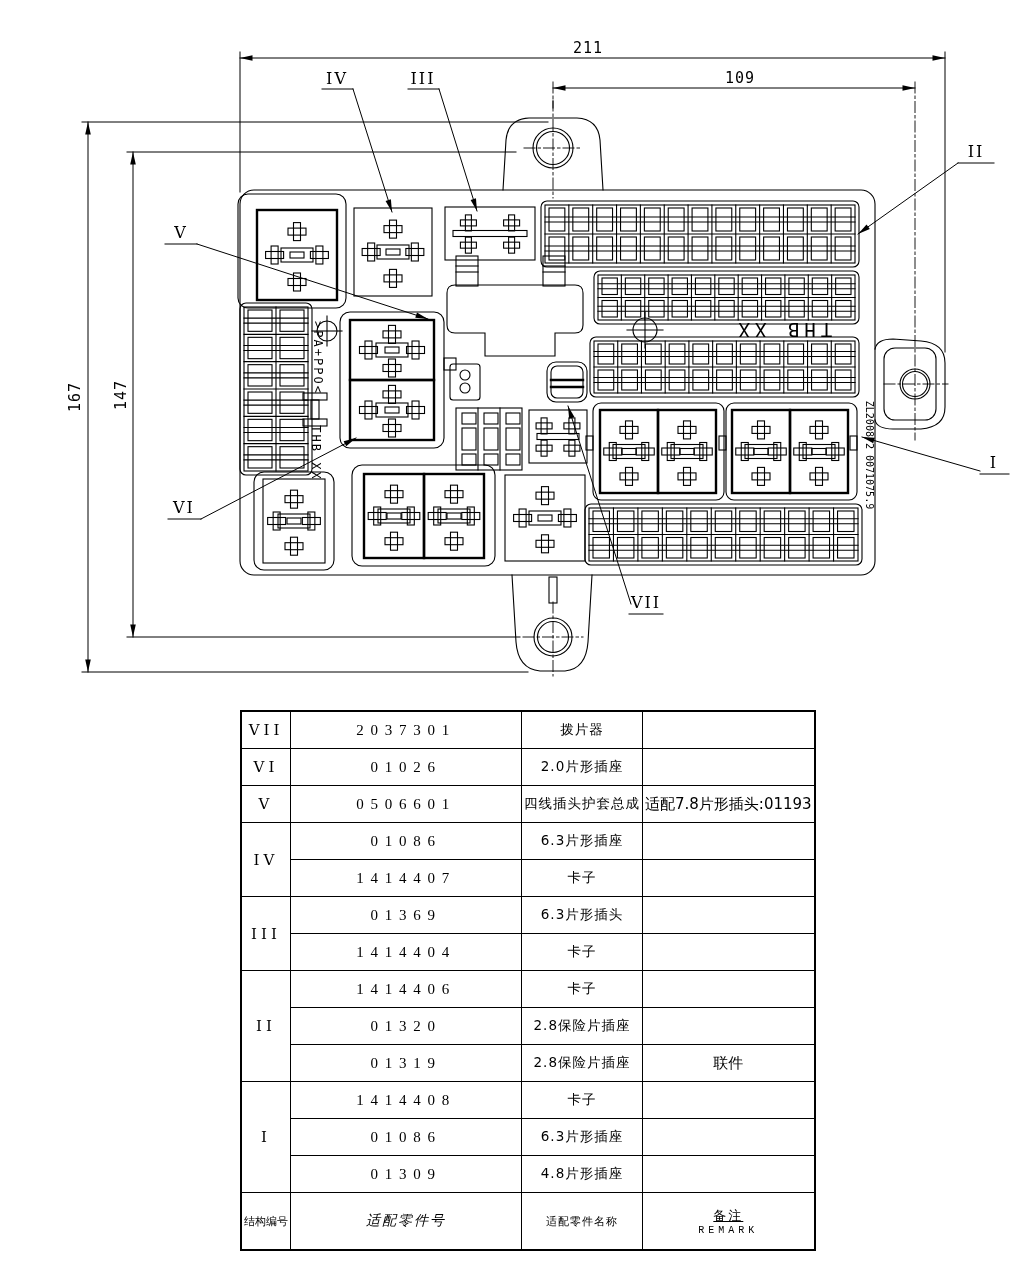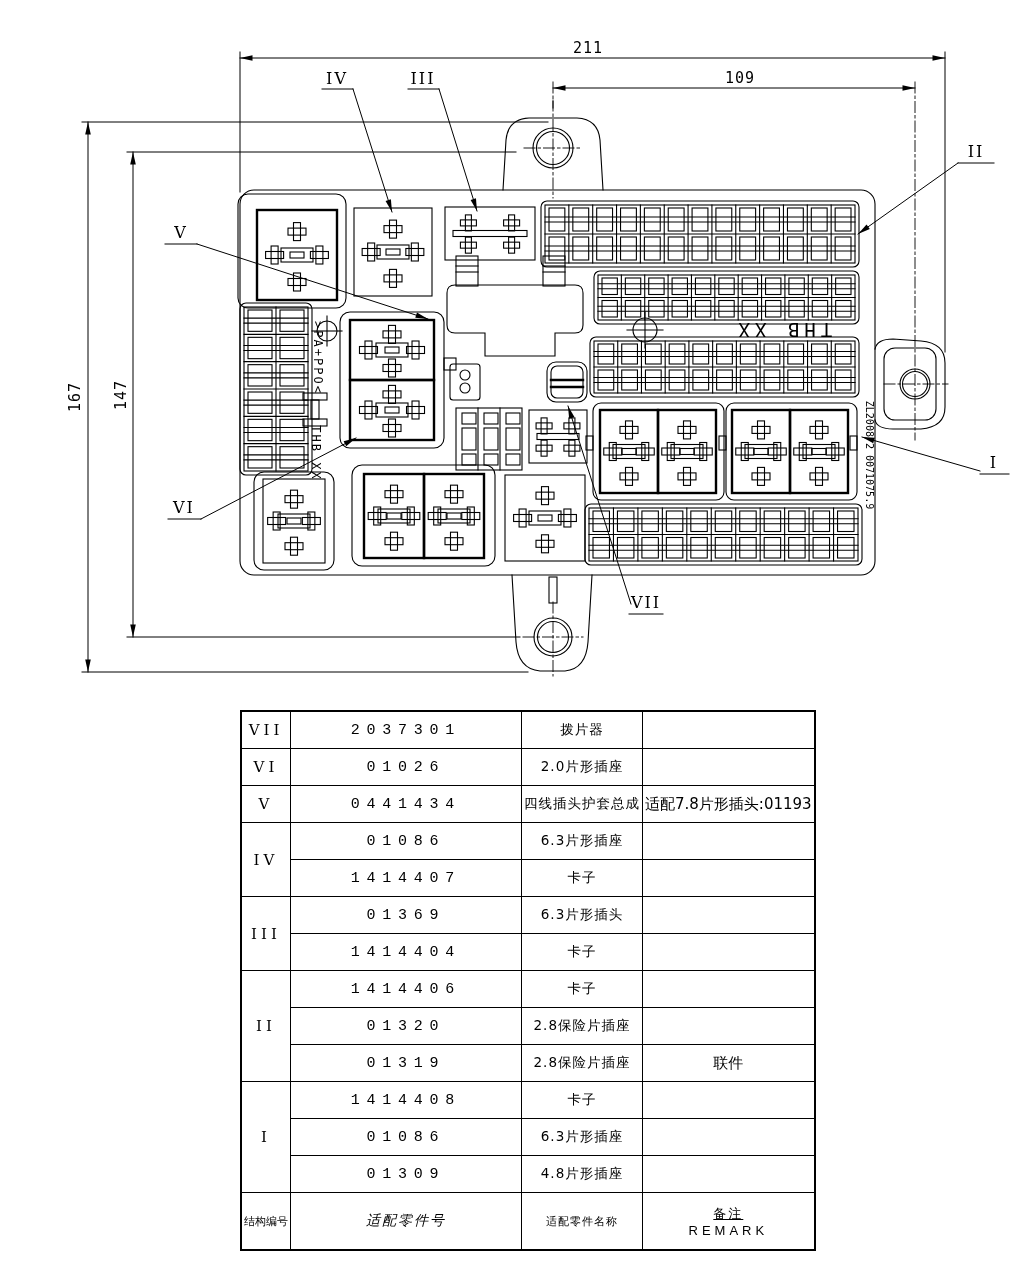--- a/index.html
+++ b/index.html
@@ -14,29 +14,29 @@
   #drawing text{fill:#000;stroke:none;}
   .dim{font:15px "DejaVu Sans Mono",monospace;letter-spacing:1px;}
   .rom{font:16px "DejaVu Serif",serif;letter-spacing:2px;}
   .vtx{font:12px "DejaVu Sans Mono",monospace;letter-spacing:2px;}
   .brand{font:19px "DejaVu Sans Mono",monospace;letter-spacing:5px;}
   .pat{font:10px "DejaVu Sans Mono",monospace;}
   
   #parts-table{position:absolute;left:240px;top:710px;border-collapse:collapse;border:2px solid #000;table-layout:fixed;background:#fff;}
   #parts-table td{border:1px solid #000;height:36px;padding:0 2px;overflow:hidden;white-space:nowrap;text-align:center;vertical-align:middle;}
   .c-grp{font-family:"DejaVu Serif",serif;font-size:15px;letter-spacing:4px;}
-  .c-part{font-family:Liberation Mono, monospace;font-size:15px;letter-spacing:0.45em;}
+  .c-part{font-family:Liberation Serif, serif;font-size:15px;letter-spacing:0.45em;}
   .c-name{font-size:13.5px;letter-spacing:1px;margin-top:36px;}
   .c-rem{font-size:15px;}
   #parts-table tfoot td{height:56px;}
   .f-grp{font-size:11px;}
   .f-part{font-size:14px;letter-spacing:2px;font-style:italic;}
   .f-name{font-size:11px;letter-spacing:1px;}
   .f-rem-cn{font-size:13px;letter-spacing:2px;text-decoration:underline;}
-  .f-rem-en{font-size:13px;letter-spacing:4px;font-family:Liberation Sans, sans-serif;}
+  .f-rem-en{font-size:10px;letter-spacing:4px;font-family:Liberation Mono, monospace;}
 </style>
 </head>
 <body>
 
 <svg id="drawing" width="1020" height="700" viewBox="0 0 1020 700">
   <defs>
     <marker id="arr" markerUnits="userSpaceOnUse" markerWidth="14" markerHeight="10" refX="13" refY="5" orient="auto-start-reverse">
       <path d="M13,5 L0.5,2.2 L0.5,7.8 Z" fill="#000"></path>
     </marker>
   </defs>
@@ -520,21 +520,21 @@
         <td class="c-rem"></td>
       </tr>
       <tr>
         <td class="c-grp" rowspan="1">VI</td>
         <td class="c-part">01026</td>
         <td class="c-name">2.0片形插座</td>
         <td class="c-rem"></td>
       </tr>
       <tr>
         <td class="c-grp" rowspan="1">V</td>
-        <td class="c-part">0441434</td>
+        <td class="c-part">0506601</td>
         <td class="c-name">四线插头护套总成</td>
         <td class="c-rem">适配7.8片形插头:01193</td>
       </tr>
       <tr>
         <td class="c-grp" rowspan="2">IV</td>
         <td class="c-part">01086</td>
         <td class="c-name">6.3片形插座</td>
         <td class="c-rem"></td>
       </tr>
       <tr>

